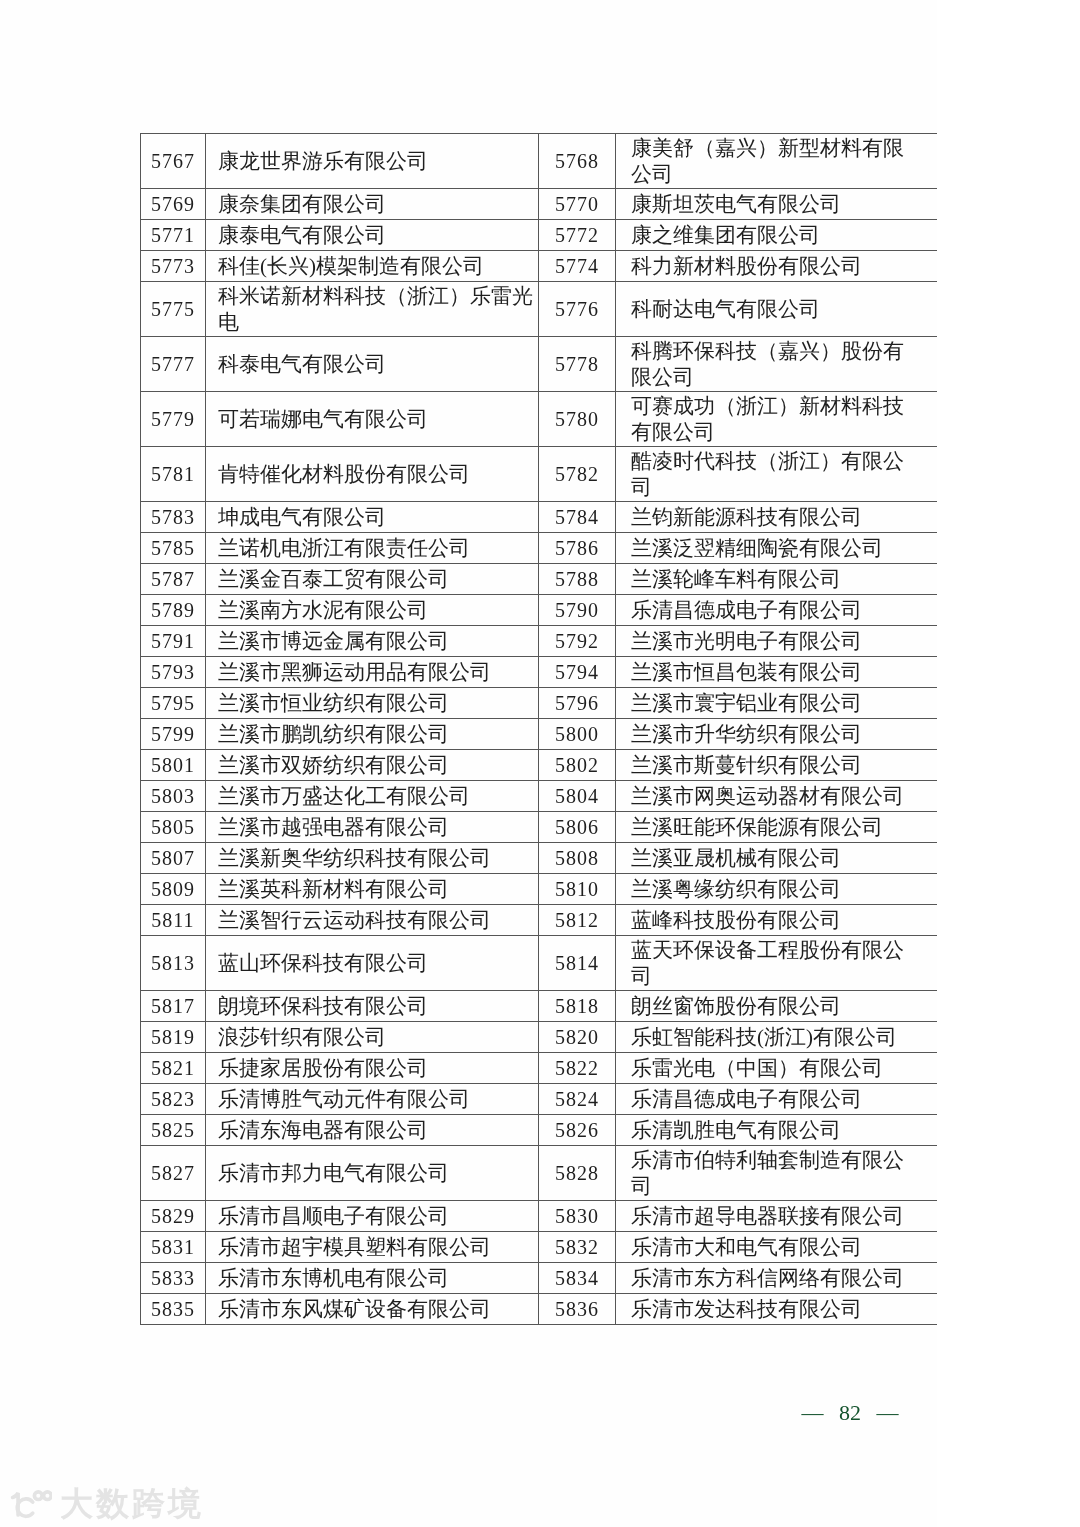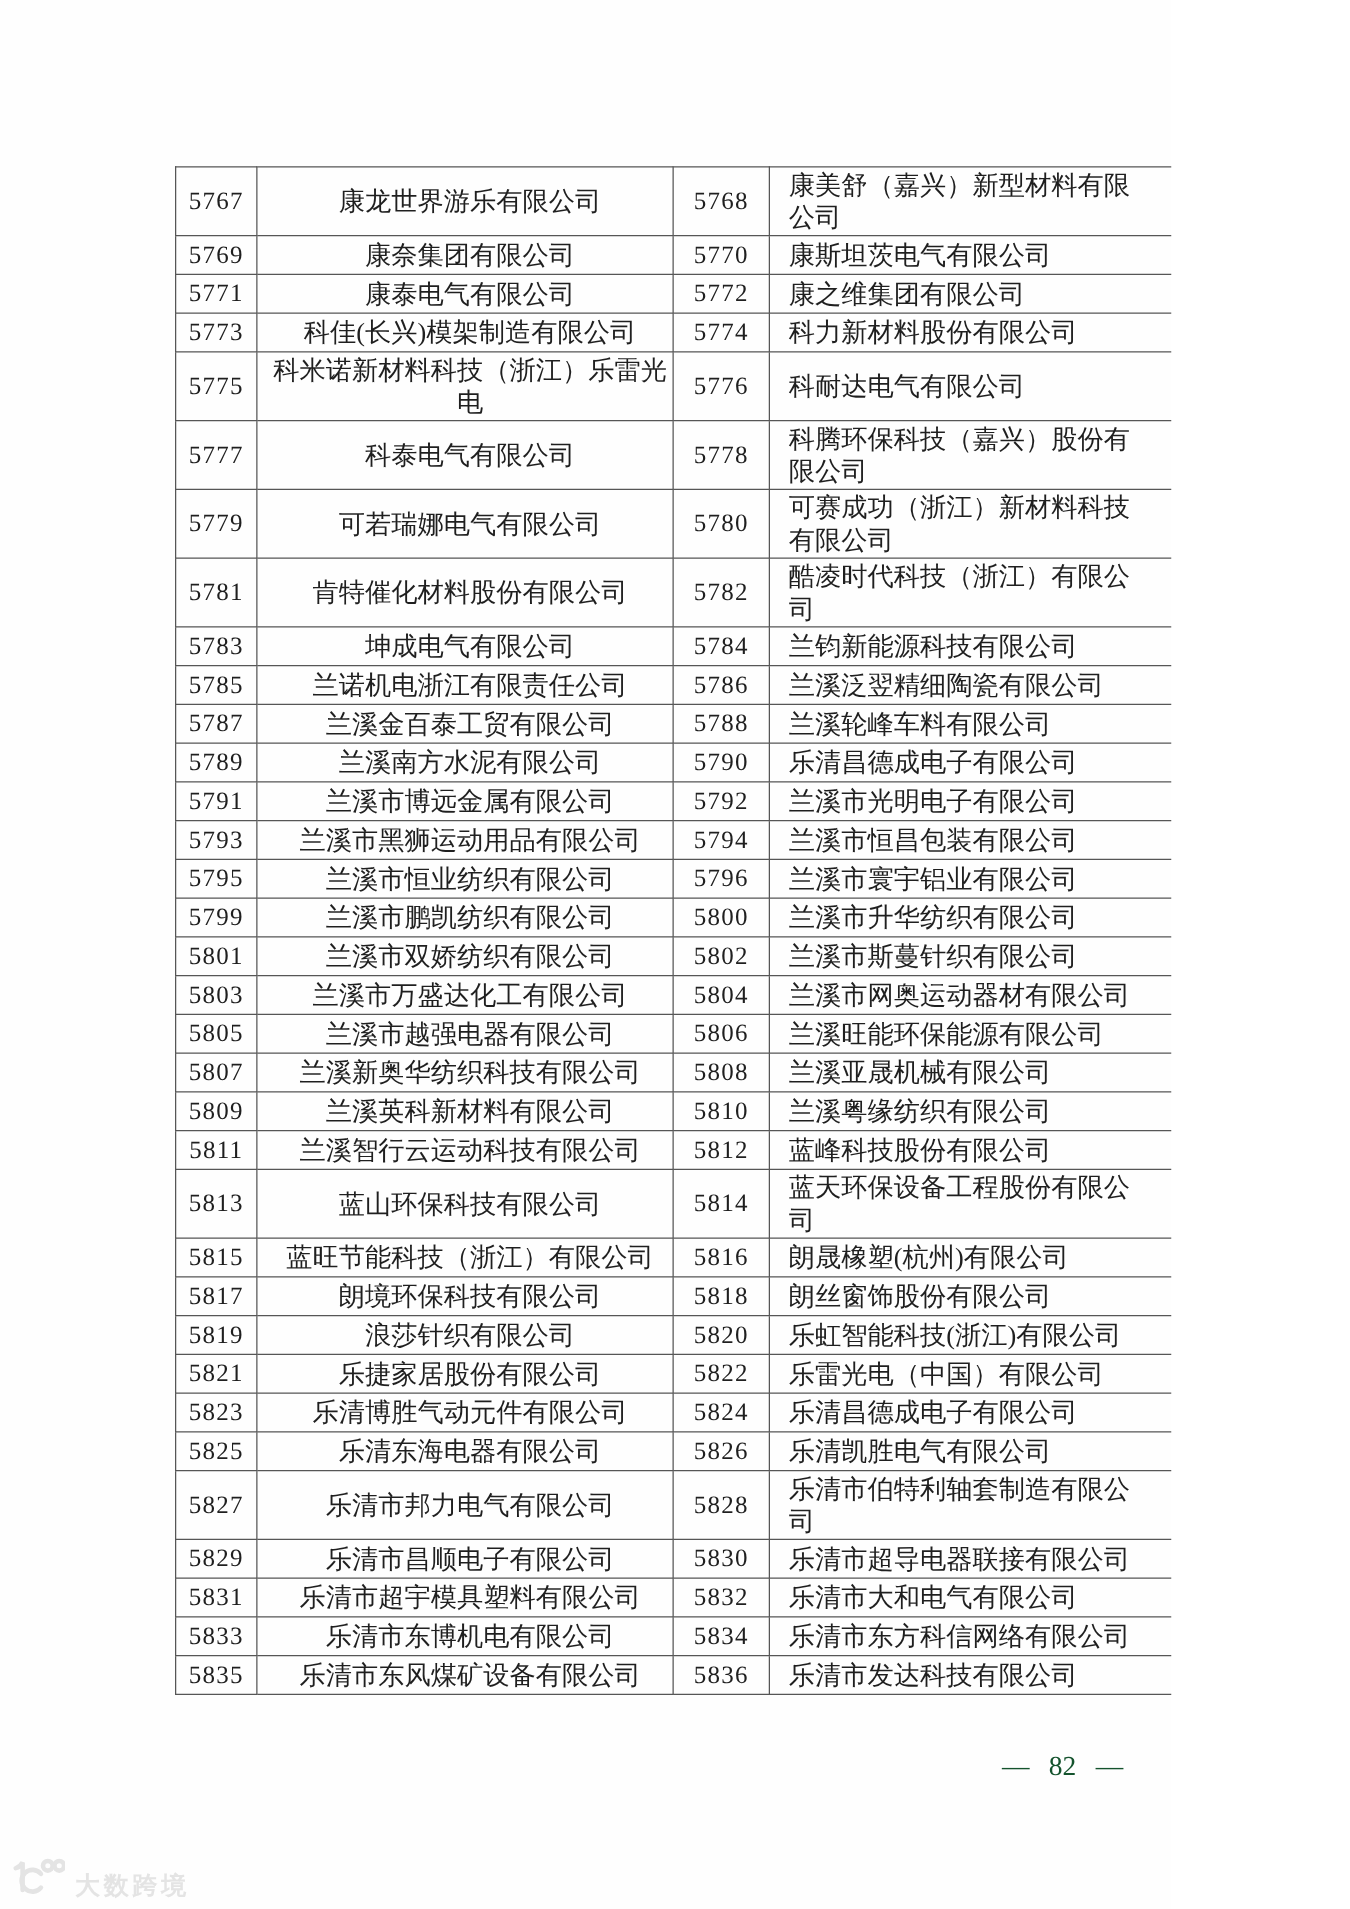--- a/index.html
+++ b/index.html
@@ -33,21 +33,21 @@
     text-align: center;
     font-size: 20px;
     letter-spacing: 1px;
     padding-left: 2px;
     padding-right: 2px;
   }
   td.name-cell {
     font-size: 21px;
     word-break: break-all;
   }
-  td.name-left  { padding-left: 12px; padding-right: 4px; text-align: center; }
+  td.name-left  { padding-left: 12px; padding-right: 4px; }
   td.name-right { padding-left: 15px; padding-right: 16px; }
 
   .page-footer {
     position: absolute;
     top: 1400px;
     left: 740px;
     width: 220px;
     text-align: center;
     font-size: 22px;
     color: #14532d;
@@ -59,23 +59,22 @@
     top: 1482px;
     display: flex;
     align-items: center;
     gap: 8px;
     color: #e4e4e4;
     user-select: none;
   }
   .watermark-text {
     font-family: Liberation Sans, sans-serif;
     font-weight: bold;
-    font-size: 20px;
+    font-size: 33px;
     letter-spacing: 3px;
-    margin-top: 12px;
   }
 </style>
 </head>
 <body>
 
 <div class="page">
 
   <table class="company-table">
     <colgroup>
       <col style="width:65px">
@@ -214,26 +213,20 @@
     <td class="num-cell">5811</td>
     <td class="name-cell name-left">兰溪智行云运动科技有限公司</td>
     <td class="num-cell">5812</td>
     <td class="name-cell name-right">蓝峰科技股份有限公司</td>
   </tr>
         <tr>
     <td class="num-cell">5813</td>
     <td class="name-cell name-left">蓝山环保科技有限公司</td>
     <td class="num-cell">5814</td>
     <td class="name-cell name-right">蓝天环保设备工程股份有限公司</td>
-  </tr>
-        <tr>
-    <td class="num-cell">5815</td>
-    <td class="name-cell name-left">蓝旺节能科技（浙江）有限公司</td>
-    <td class="num-cell">5816</td>
-    <td class="name-cell name-right">朗晟橡塑(杭州)有限公司</td>
   </tr>
         <tr>
     <td class="num-cell">5817</td>
     <td class="name-cell name-left">朗境环保科技有限公司</td>
     <td class="num-cell">5818</td>
     <td class="name-cell name-right">朗丝窗饰股份有限公司</td>
   </tr>
         <tr>
     <td class="num-cell">5819</td>
     <td class="name-cell name-left">浪莎针织有限公司</td>

